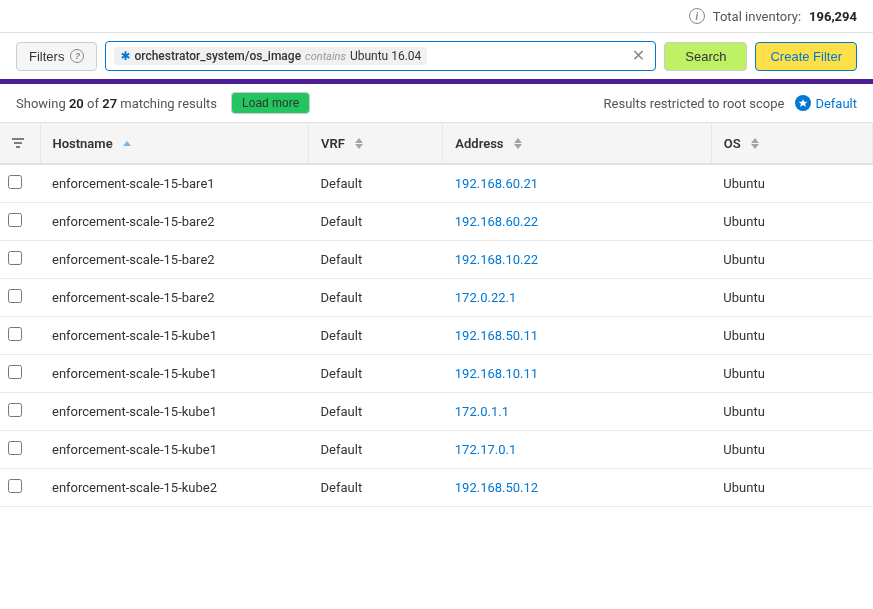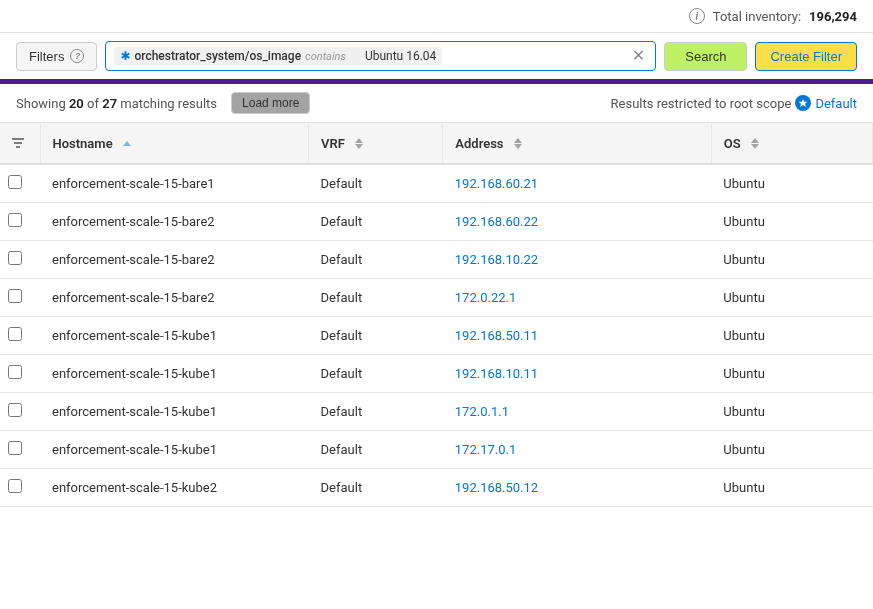--- a/index.html
+++ b/index.html
@@ -107,21 +107,20 @@
     }
 
     .tag-op {
       color: #999;
       font-style: italic;
       font-size: 11px;
     }
 
     .tag-value {
       color: #333;
-      margin-left: 15px;
     }
 
     .search-text-input {
       border: none;
       outline: none;
       flex: 1;
       font-size: 13px;
       color: #333;
       background: transparent;
     }
@@ -176,32 +175,32 @@
       gap: 14px;
     }
 
     .results-count strong {
       font-weight: 600;
       color: #222;
     }
 
     .load-more-btn {
       padding: 3px 10px;
-      background: #a3a3a3;
+      background: #22c55e;
       border: 1px solid #ccc;
       border-radius: 4px;
       cursor: pointer;
       font-size: 12px;
       color: #333;
     }
 
     .results-right {
       display: flex;
       align-items: center;
-      gap: 4px;
+      gap: 11px;
       font-size: 13px;
       color: #555;
     }
 
     .default-badge {
       display: flex;
       align-items: center;
       gap: 4px;
       color: #0078d4;
       cursor: pointer;

